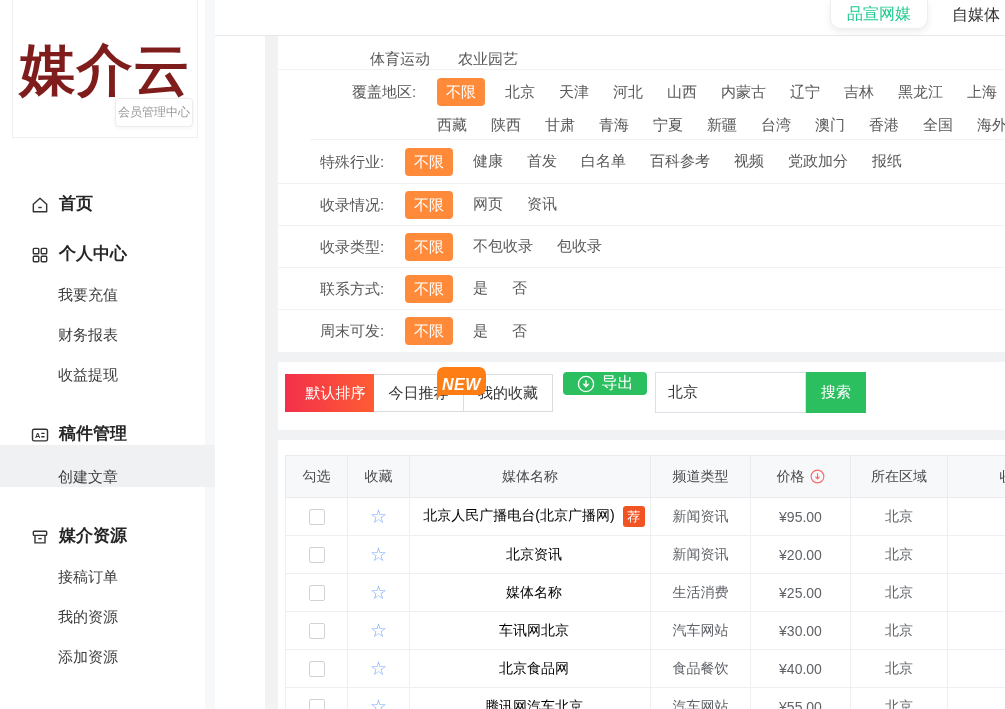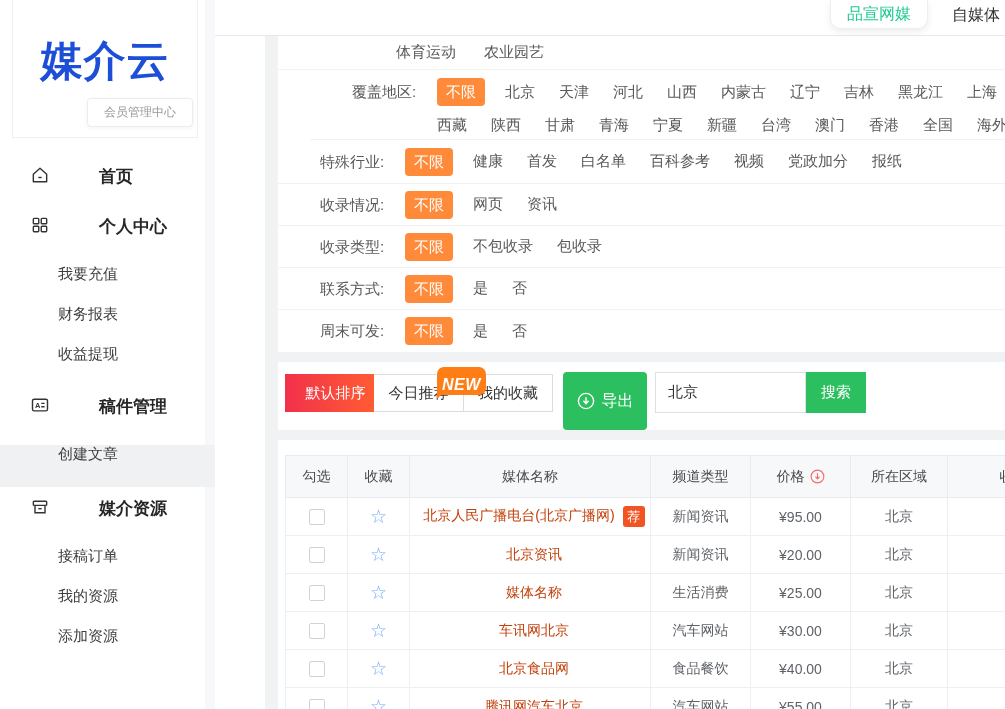--- a/index.html
+++ b/index.html
@@ -4,24 +4,24 @@
 <style>
   * { margin:0; padding:0; box-sizing:border-box; }
   html,body { width:1005px; height:709px; }
   body { font-family:"Liberation Sans","DejaVu Sans",sans-serif; background:#fff; }
   .screen { position:relative; width:1005px; height:709px; overflow:hidden; background:#fff; }
 
   
   .sidebar { position:absolute; left:0; top:0; width:215px; height:709px; background:#fff; z-index:3; }
   .sidebar-strip { position:absolute; right:0; top:0; width:10px; height:709px; background:#f7f8fa; }
   .logo-card { position:absolute; left:12px; top:-2px; width:186px; height:140px; background:#fff; border:1px solid #f0f0f0; }
-  .logo-text { position:absolute; left:0; right:0; top:34px; text-align:center; font-size:42px; font-weight:700; color:#1d4ed8; letter-spacing:1px; }
-  .member-label { position:absolute; right:4px; bottom:10px; background:#fff; border:1px solid #ececec; border-radius:4px; box-shadow:0 1px 4px rgba(0,0,0,.05); padding:5px 16px; font-size:12px; color:#999; }
+  .logo-text { position:absolute; left:0; right:0; top:34px; text-align:center; font-size:56px; font-weight:700; color:#7f1d1d; letter-spacing:1px; }
+  .member-label { position:absolute; right:4px; bottom:10px; background:#fff; border:1px solid #ececec; border-radius:4px; box-shadow:0 1px 4px rgba(0,0,0,.05); padding:5px 2px; font-size:12px; color:#999; }
   .menu { position:absolute; left:0; top:165px; width:205px; }
-  .side-item { display:flex; align-items:flex-start; cursor:pointer;gap:40px; }
+  .side-item { display:flex; align-items:flex-end; cursor:pointer; }
   .side-item.section { height:50px; padding-left:30px; font-size:17px; font-weight:700; color:#262626; }
   .side-item.section.mt { margin-top:10px; }
   .side-item.sub { height:40px; padding-left:58px; font-size:15px; color:#3d3d3d; }
   .side-item.sub.active { height:42px; background:#f0f1f3; width:215px; }
   .side-icon { width:20px; height:20px; margin-right:9px; display:inline-flex; }
   .side-icon svg { width:20px; height:20px; }
 
   
   .topbar { position:absolute; left:215px; top:0; width:790px; height:36px; background:#fff; border-bottom:1px solid #e9e9e9; z-index:2; }
   .tab-card { position:absolute; left:615px; top:0; width:98px; height:29px; background:#fff; border:1px solid #eee; border-top:none; border-radius:0 0 10px 10px; box-shadow:0 3px 7px rgba(0,0,0,.07); display:flex; align-items:center; justify-content:center; font-size:16px; color:#1fcb8e; cursor:pointer; }
@@ -30,21 +30,21 @@
   
   .main { position:absolute; left:215px; top:36px; width:790px; height:673px; background:#fff; }
   .gutter-v { position:absolute; left:50px; top:0; width:13px; height:673px; background:#f1f2f3; }
   .gap-h { position:absolute; left:50px; right:0; height:10px; background:#f1f2f3; }
   .gap1 { top:316px; } .gap2 { top:394px; }
 
   
   .panel-filters { position:absolute; left:63px; top:0; right:0; height:316px; background:#fff; }
   .frow { display:flex; align-items:center; border-bottom:1px solid #f2f2f2; padding-left:42px; font-size:15px; color:#595959; }
   .frow:last-child { border-bottom:none; }
-  .frow-extra { height:34px; padding-left:118px; }
+  .frow-extra { height:34px; padding-left:92px;align-items:flex-end; }
   .frow-extra .fopt { margin-right:28px; }
   .frow-region { height:70px; align-items:flex-start; padding-top:7px;margin-left:32px; }
   .frow-simple { height:42px; }
   .frow-industry { height:44px; }
   .flabel { width:85px; flex:none; color:#595959; line-height:28px; }
   .frow-region .flabel { margin-top:1px; }
   .fselected { flex:none; background:#ff8b3a; color:#fff; border-radius:4px; padding:4px 9px; margin-right:20px; cursor:pointer; line-height:20px; }
   .fopt { cursor:pointer; white-space:nowrap; }
   .fline { display:flex; align-items:center; height:30px; }
   .fline .fopt { margin-right:24px; }
@@ -55,32 +55,32 @@
   
   .panel-toolbar { position:absolute; left:63px; top:326px; right:0; height:68px; background:#fff; }
   .btn-group { position:absolute; left:7px; top:12px; height:38px; display:flex; }
   .btn-group .tbtn { height:38px; display:flex; align-items:center; justify-content:center; font-size:15px; cursor:pointer; }
   .btn-sort { width:89px; background:linear-gradient(90deg,#f2304a,#ff5c33); color:#fff;padding-left:12px; }
   .btn-white { background:#fff; border:1px solid #dcdcdc; color:#333; }
   .btn-today { width:90px; border-left:none; position:relative; }
   .btn-fav { width:89px; border-left:none; }
   .new-badge { position:absolute; left:63px; top:-8px; background:#ff7d15; color:#fff; font-size:16px; font-weight:700; font-style:italic; padding:9px 5px 1px; border-radius:7px 7px 7px 0; letter-spacing:.5px;text-align:right; }
   .new-badge::after { content:""; position:absolute; left:0; bottom:-4px; border:3px solid transparent; border-top-color:#ff7d15; border-left-color:#ff7d15; }
-  .btn-export { position:absolute; left:285px; top:10px; width:84px; height:58px; background:#2bbf5f; border-radius:4px; color:#fff; font-size:16px; display:flex; align-items:center; justify-content:center; gap:7px; cursor:pointer; }
+  .btn-export { position:absolute; left:285px; top:10px; width:84px; height:23px; background:#2bbf5f; border-radius:4px; color:#fff; font-size:16px; display:flex; align-items:center; justify-content:center; gap:7px; cursor:pointer; }
   .btn-export svg { width:18px; height:18px; }
   .search-input { position:absolute; left:377px; top:10px; width:151px; height:41px; border:1px solid #dcdfe6; font-size:15px; color:#333; padding-left:12px; outline:none; font-family:inherit; }
   .btn-search { position:absolute; left:528px; top:10px; width:60px; height:41px; background:#2bbf5f; color:#fff; font-size:15px; display:flex; align-items:center; justify-content:center; cursor:pointer; }
 
   
   .panel-table { position:absolute; left:63px; top:404px; right:0; bottom:0; background:#fff; overflow:hidden; }
   table.media { position:absolute; left:7px; top:15px; width:822px; border-collapse:collapse; table-layout:fixed; }
   table.media th { height:42px; background:#f7f8fa; border:1px solid #e9ebee; font-size:14px; font-weight:400; color:#4a4a4a; text-align:center; }
   table.media td { height:38px; border:1px solid #edeff2; font-size:14px; color:#5f6368; text-align:center; background:#fff; }
   td.cell-name { text-align:left; padding-left:8px; }
-  .media-link { color:#c2410c; cursor:pointer; }
+  .media-link { color:#000000; cursor:pointer; }
   .rec-badge { display:inline-block; margin-left:8px; background:#f25322; color:#fff; width:22px; height:21px; line-height:21px; text-align:center; border-radius:3px; font-size:13px; vertical-align:middle; }
   .chk { width:16px; height:16px; border:1px solid #cfd3d9; border-radius:2px; background:#fff; margin:0 auto; cursor:pointer; }
   .star { color:#76aaf8; font-size:19px; line-height:1; cursor:pointer; }
   .th-price { display:flex; align-items:center; justify-content:center; gap:5px; }
   .price-ico { display:inline-flex; cursor:pointer; }
 </style>
 </head>
 <body>
 
 <div class="screen">

